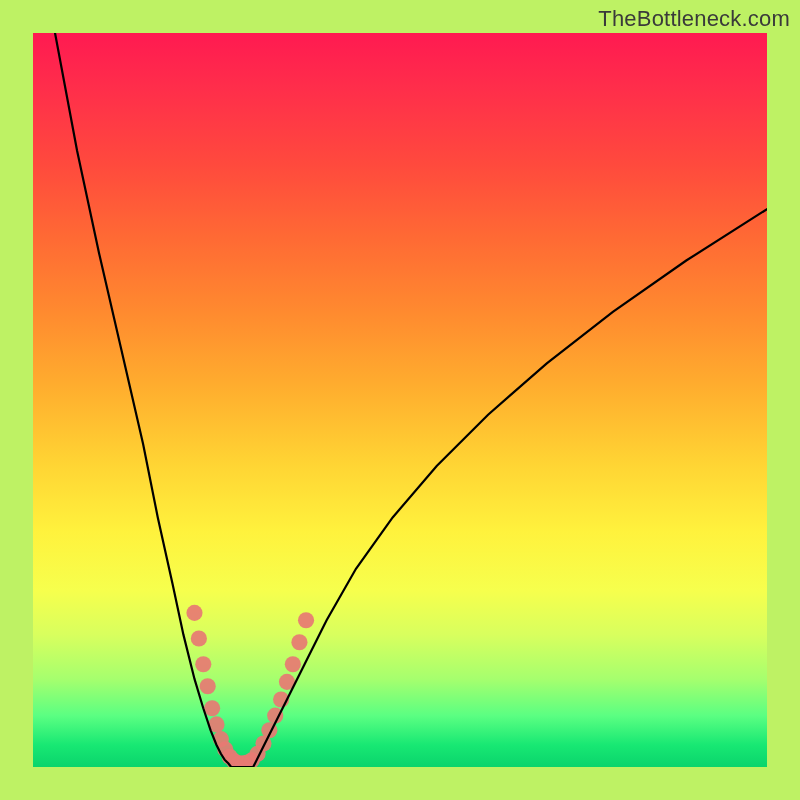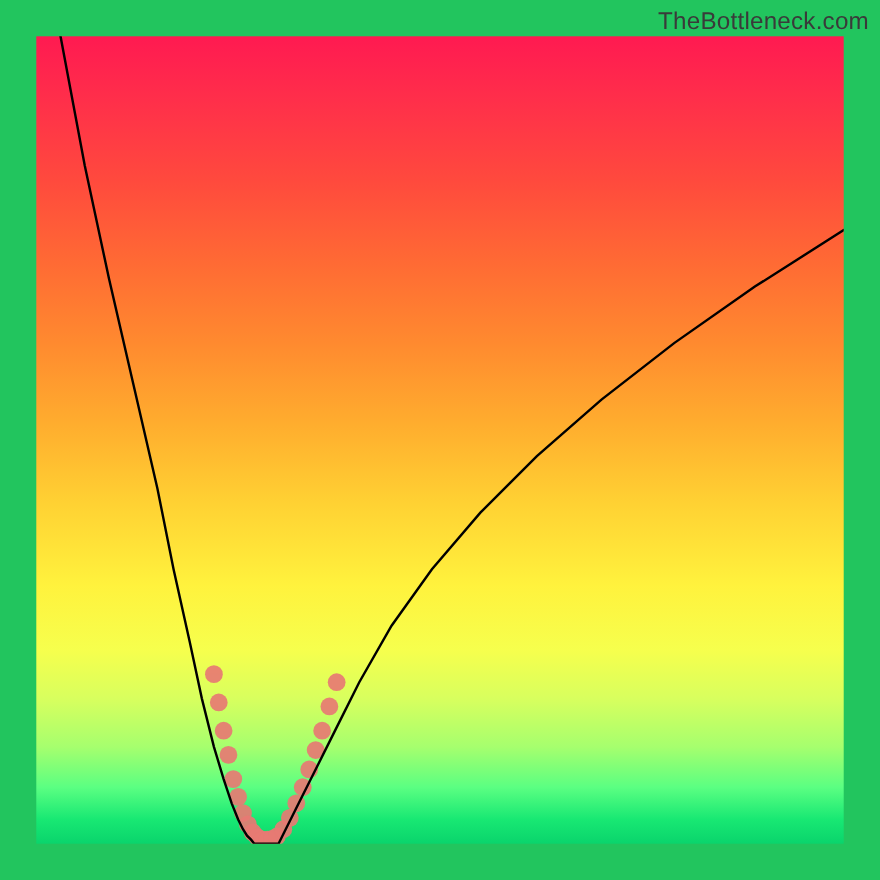--- a/index.html
+++ b/index.html
@@ -8,21 +8,21 @@
     width: 800px;
     height: 800px;
     background: #000;
     overflow: hidden;
     font-family: Arial, Helvetica, sans-serif;
   }
   .frame {
     position: relative;
     width: 800px;
     height: 800px;
-    background: #22c55e;
+    background: #bef264;
   }
   .plot-area {
     position: absolute;
     left: 33px;
     top: 33px;
     width: 734px;
     height: 734px;
     
     background: linear-gradient(
       to bottom,

